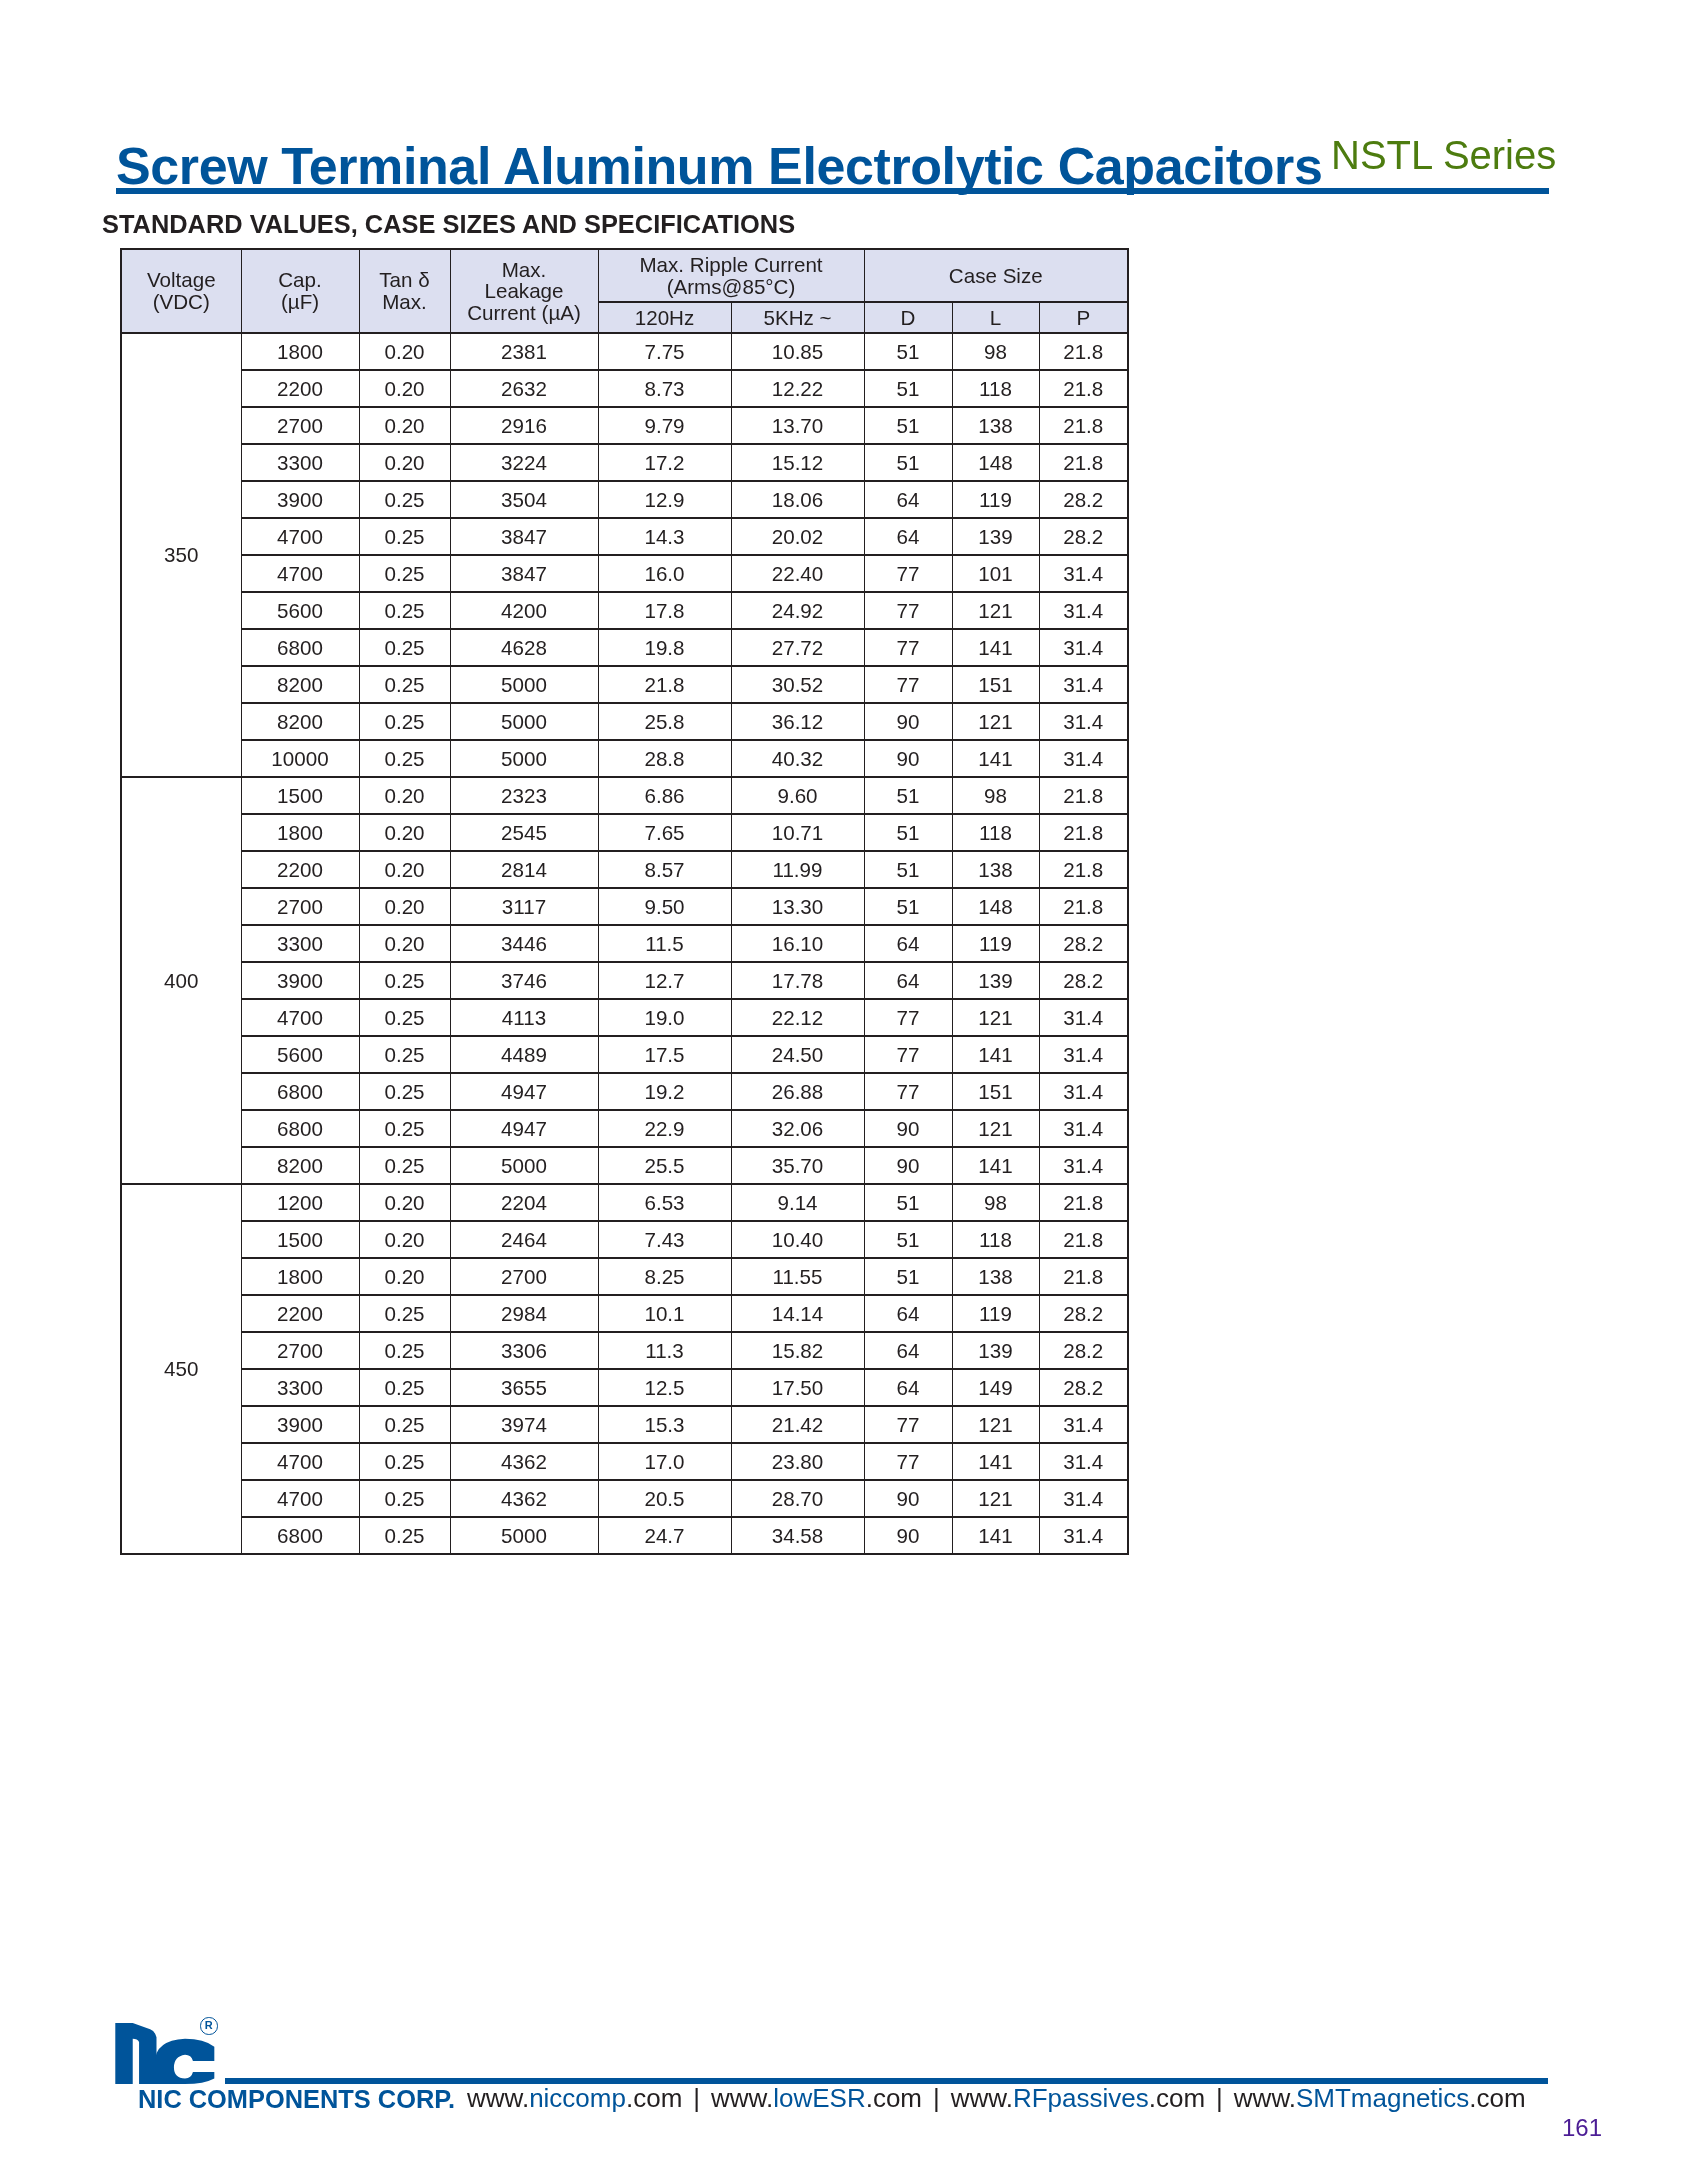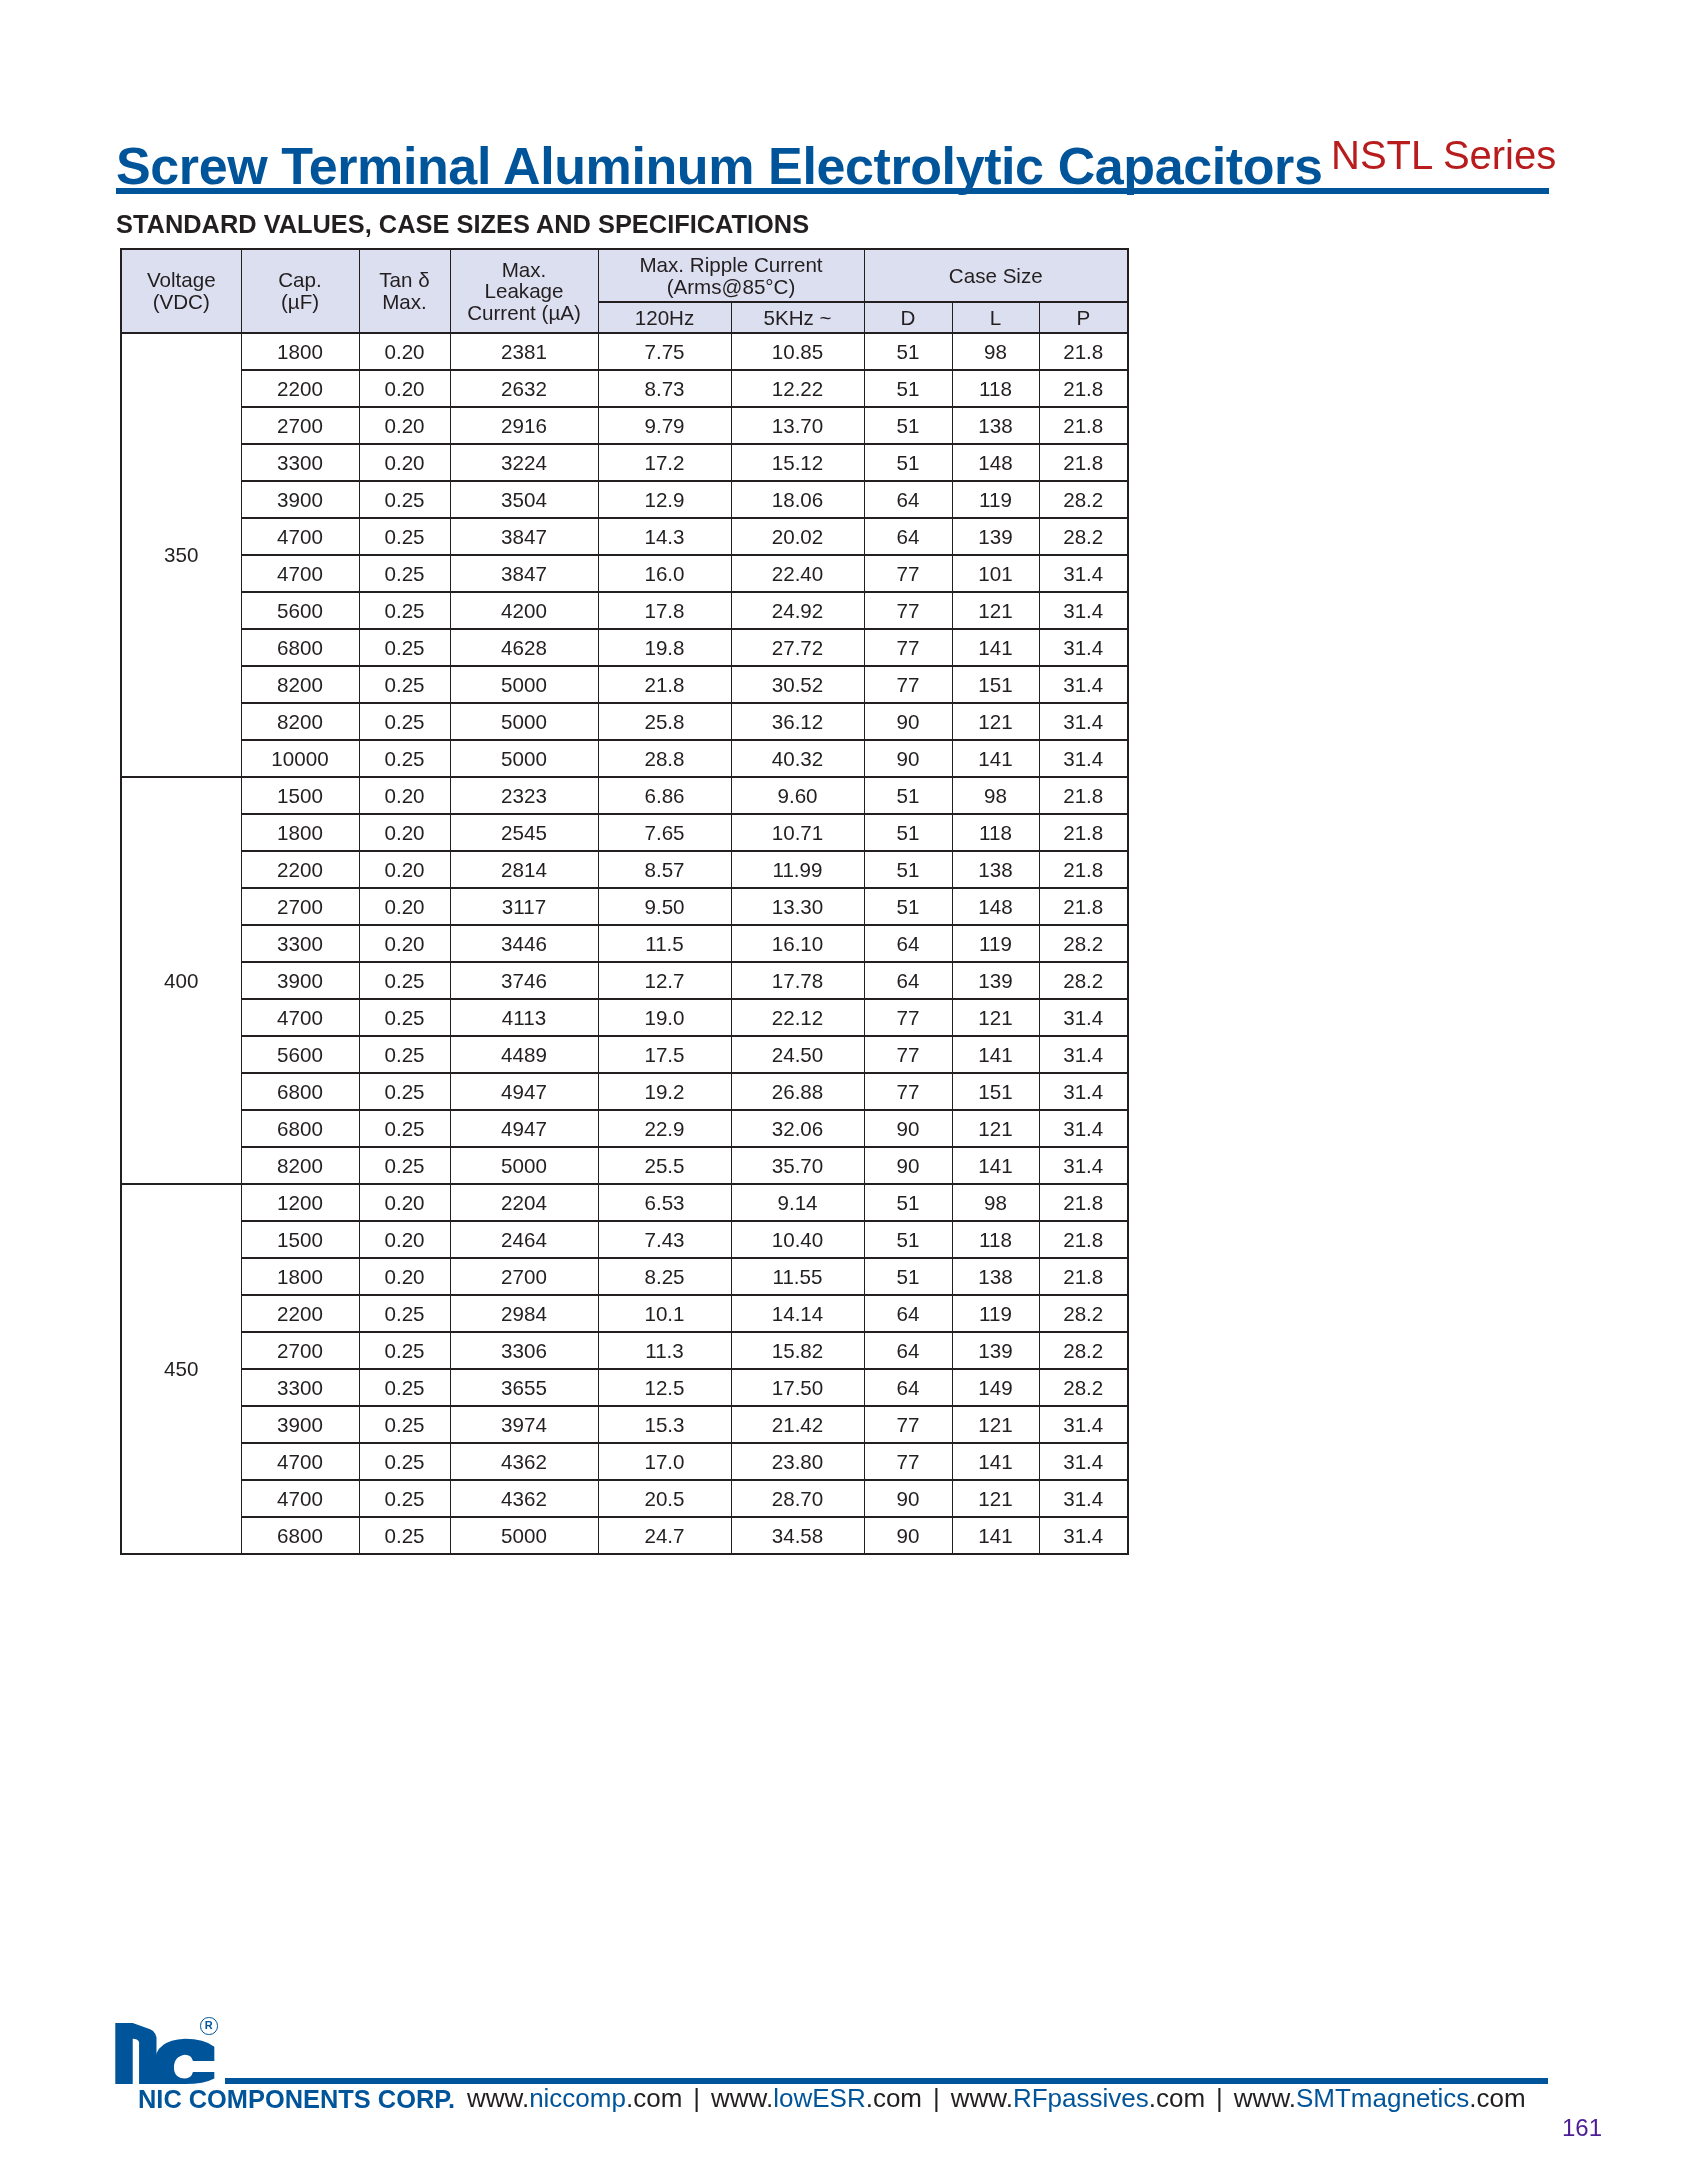--- a/index.html
+++ b/index.html
@@ -1,21 +1,21 @@
 <!DOCTYPE html>
 <html style="font-size:12.7px"><head>
 <meta charset="utf-8">
 <style>
   html, body { margin:0; padding:0; background:#ffffff; }
   body { width:1687px; height:2183px; position:relative; overflow:hidden; font-family:"Liberation Sans", sans-serif; color:#231f20; }
   .abs { position:absolute; }
   .title { left:116px; top:119px; font-size:52px; font-weight:bold; color:#00549a; white-space:nowrap; letter-spacing:-0.4px;margin-top:17px; }
-  .series { left:1331px; top:133px; font-size:40px; color:#b91c1c; white-space:nowrap; }
+  .series { left:1331px; top:133px; font-size:40px; color:#4d7c0f; white-space:nowrap; }
   .rule-top { left:116px; top:188px; width:1433px; height:6.4px; background:#00549a; }
-  .subhead { left:116px; top:210px; font-size:25.4px; font-weight:bold; color:#231f20; white-space:nowrap; }
+  .subhead { left:102px; top:210px; font-size:25.4px; font-weight:bold; color:#231f20; white-space:nowrap; }
 
   table.spec { position:absolute; left:120px; top:248px; width:1007px; border-collapse:collapse; table-layout:fixed; font-size:20.6px; color:#231f20; }
   table.spec td, table.spec th { border:1.6px solid #231f20; text-align:center; padding:0; font-weight:normal; line-height:1.05; }
   table.spec th { background:#dcdff0; font-size:20.6px; }
   table.spec tr.h1 th { height:51px; }
   table.spec tr.h2 th { height:29px;margin-left:48px; }
   table.spec tr.h1 th.span2 { border-bottom-width:2.4px; }
   table.spec tbody tr { height:37px; }
   table.spec tbody tr td { border-top-width:2.4px; border-bottom-width:2.4px; }
   table.spec tbody tr td.vcell { border-top-width:2.4px; border-bottom-width:2.4px; }

